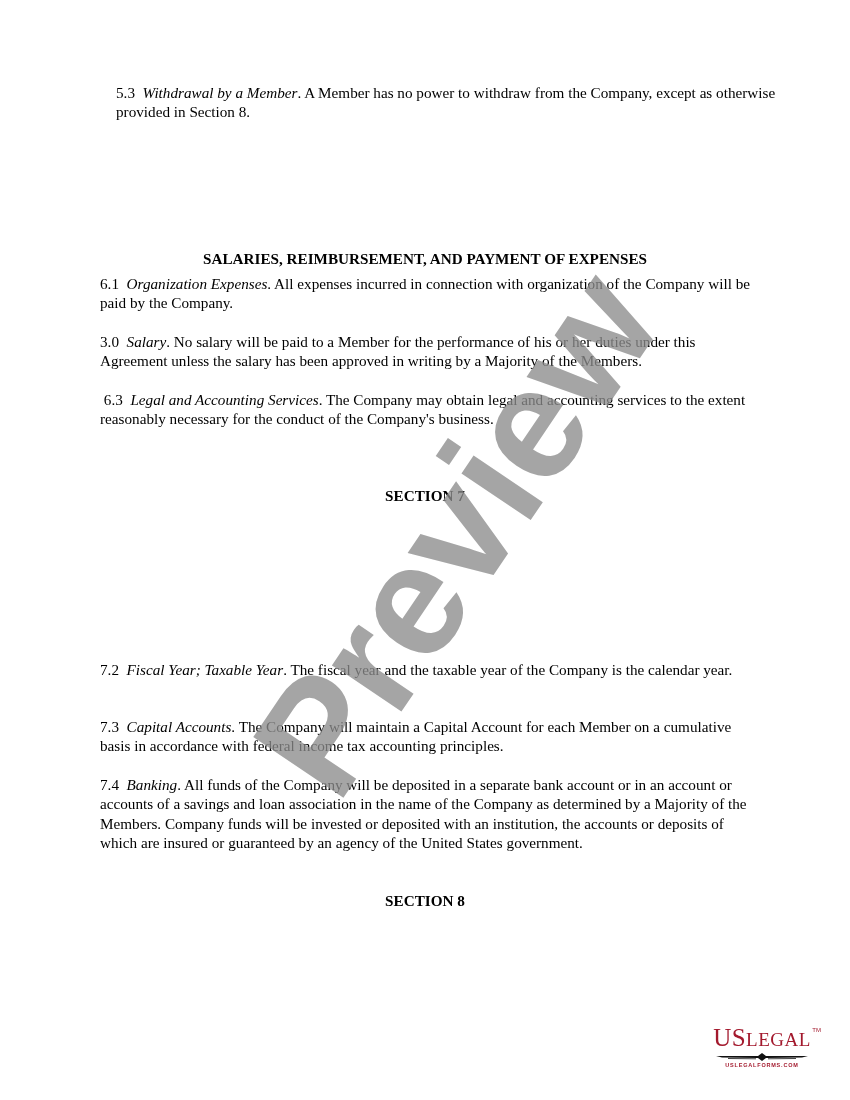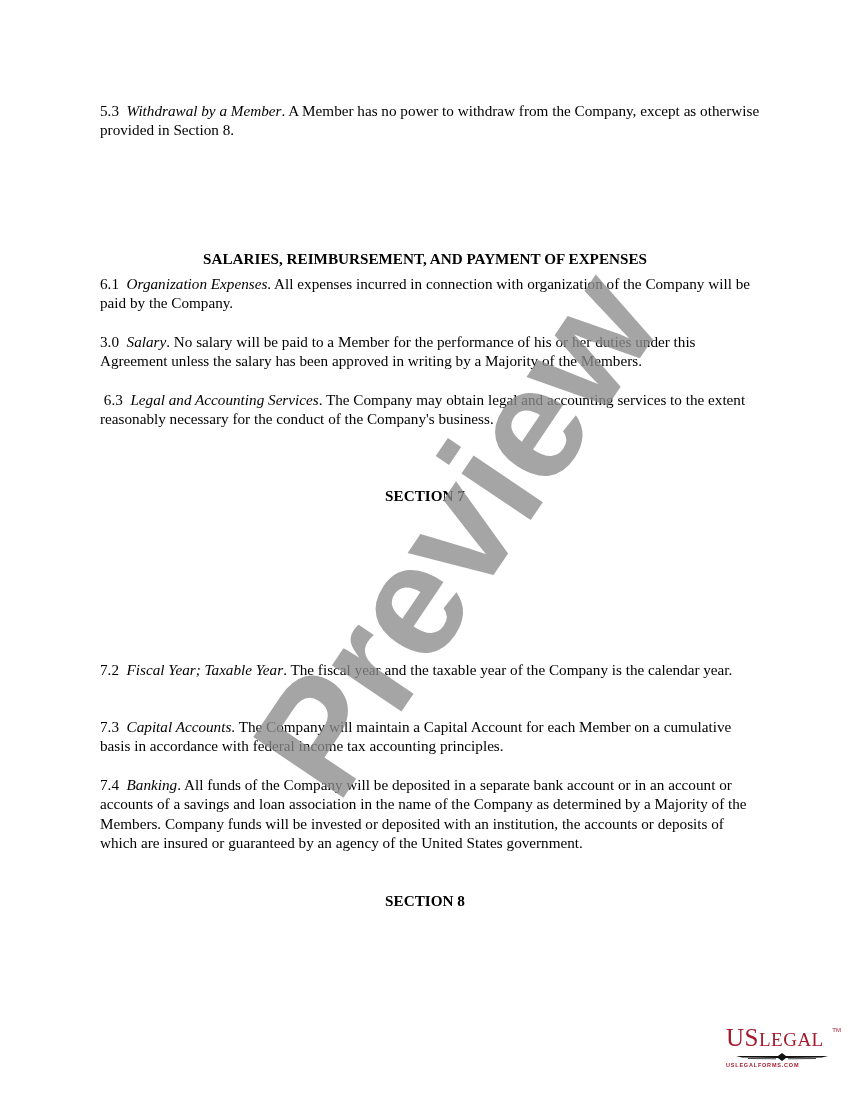--- a/index.html
+++ b/index.html
@@ -6,33 +6,33 @@
   body { width:850px; height:1100px; position:relative; overflow:hidden;
          font-family:"Liberation Serif", "DejaVu Serif", serif; color:#000; }
   .page { position:absolute; left:0; top:0; width:850px; height:1100px; }
   .p { position:absolute; left:100px; width:660px; font-size:15.2px; line-height:19.3px; margin:0; }
   .p i { font-style:italic; }
   .h { position:absolute; left:100px; width:650px; text-align:center; font-weight:bold; font-size:15.2px; line-height:19px; margin:0; }
   .watermark { position:absolute; left:135px; top:455px; width:640px; text-align:center;
                font-family:"Liberation Sans", "DejaVu Sans", sans-serif; font-weight:bold;
                font-size:158px; letter-spacing:-2px; color:rgba(140,140,140,0.78);
                transform:rotate(-56deg); transform-origin:center center; pointer-events:none; line-height:1; }
-  .logo { position:absolute; left:726px; top:1026px; width:112px; height:42px; }
+  .logo { position:absolute; left:706px; top:1026px; width:112px; height:42px; text-align:center; }
   .logo-text { font-family:"Liberation Serif", serif; color:#a3192d; font-size:25px; letter-spacing:0.5px; line-height:24px; }
   .logo-text .small { font-size:19px; }
   .logo-tm { position:absolute; right:-3px; top:1px; font-size:6px; color:#a3192d; font-family:"Liberation Sans", sans-serif; }
   .logo-wing { display:block; margin:1px auto 0; }
   .logo-url { font-family:"Liberation Sans", sans-serif; font-size:5.5px; letter-spacing:0.8px; color:#a3192d; font-weight:bold; margin-top:1px; }
 </style>
 </head>
 <body>
 
 <div class="page">
 
-  <p class="p" style="top:101px;">
+  <p class="p" style="top:83px;margin-left:16px;">
     <span>5.3</span>&nbsp;
     <i>Withdrawal by a Member</i><span>. A Member has no power to withdraw from the Company, except as otherwise provided in Section 8.</span>
   </p>
 
   <p class="h" style="top:235px;margin-top:14px;">SALARIES, REIMBURSEMENT, AND PAYMENT OF EXPENSES</p>
 
   <p class="p" style="top:274px;">
     <span>6.1</span>&nbsp;
     <i>Organization Expenses</i><span>. All expenses incurred in connection with organization of the Company will be paid by the Company.</span>
   </p>

